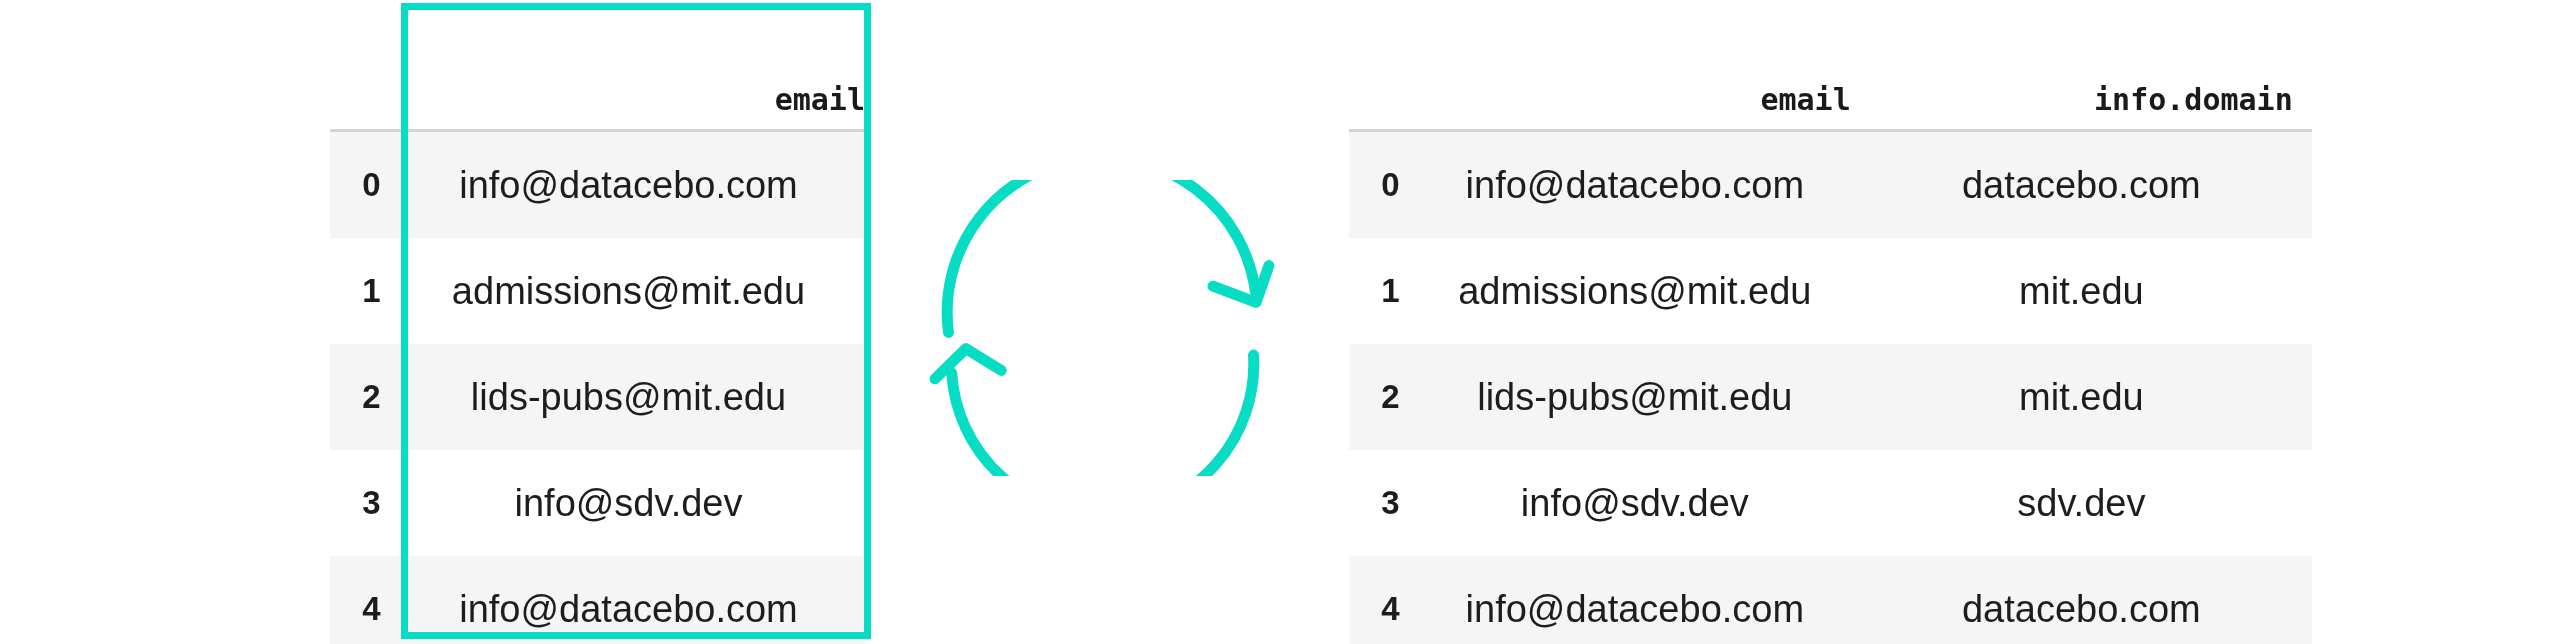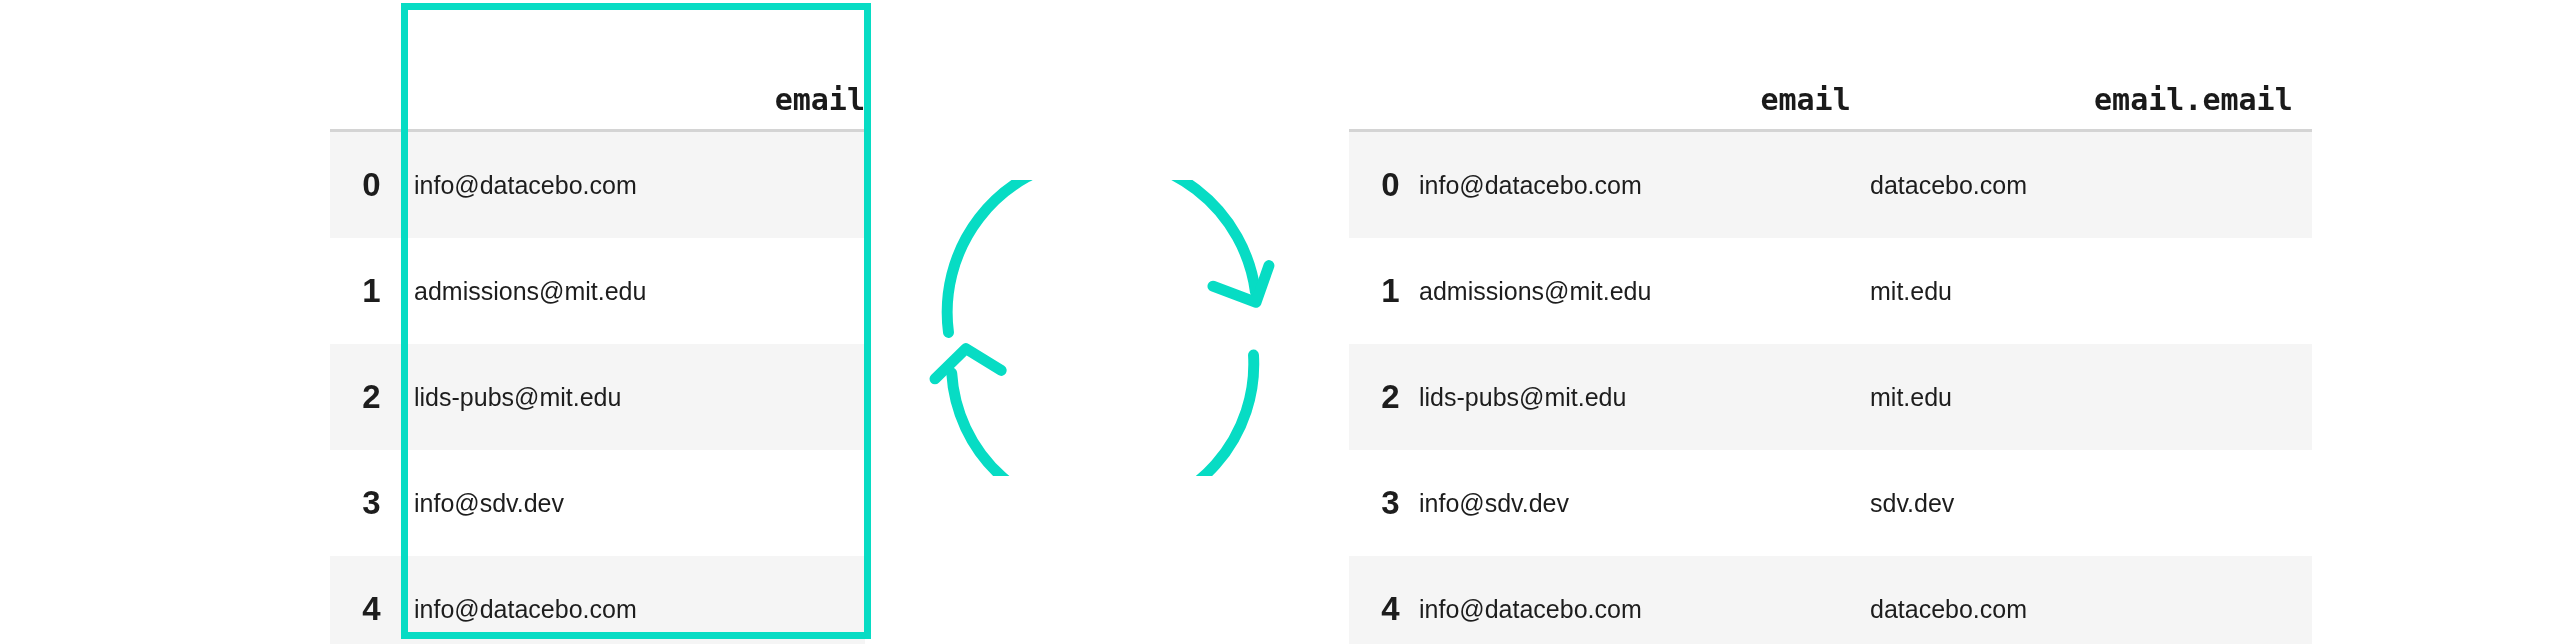--- a/index.html
+++ b/index.html
@@ -50,23 +50,23 @@
   .df tbody tr {
     height: 106px;
   }
   .df tbody tr.odd td {
     background: #f5f5f5;
   }
   .df tbody tr.even td {
     background: #ffffff;
   }
   .df tbody td {
-    font-size: 25px;
+    font-size: 38px;
     color: #1d1d1d;
-    text-align: left;
+    text-align: center;
     font-family: "Liberation Sans", sans-serif;
   }
   .df tbody td.idx {
     font-weight: bold;
     text-align: right;
     padding-right: 19.3px;
     font-size: 33px;
   }
   .df tbody td.val {
     padding-right: 18px;
@@ -185,21 +185,21 @@
   <table class="df" id="right-table">
     <colgroup>
       <col class="c-idx">
       <col class="c-email">
       <col class="c-domain">
     </colgroup>
     <thead>
       <tr>
         <th class="idxhead"></th>
         <th class="h-email">email</th>
-        <th class="h-domain">email.email</th>
+        <th class="h-domain">info.domain</th>
       </tr>
       <tr>
         <td class="toprule" colspan="3"></td>
       </tr>
     </thead>
     <tbody>
       <tr class="odd">
         <td class="idx">0</td>
         <td class="val">info@datacebo.com</td>
         <td class="val2">datacebo.com</td>

